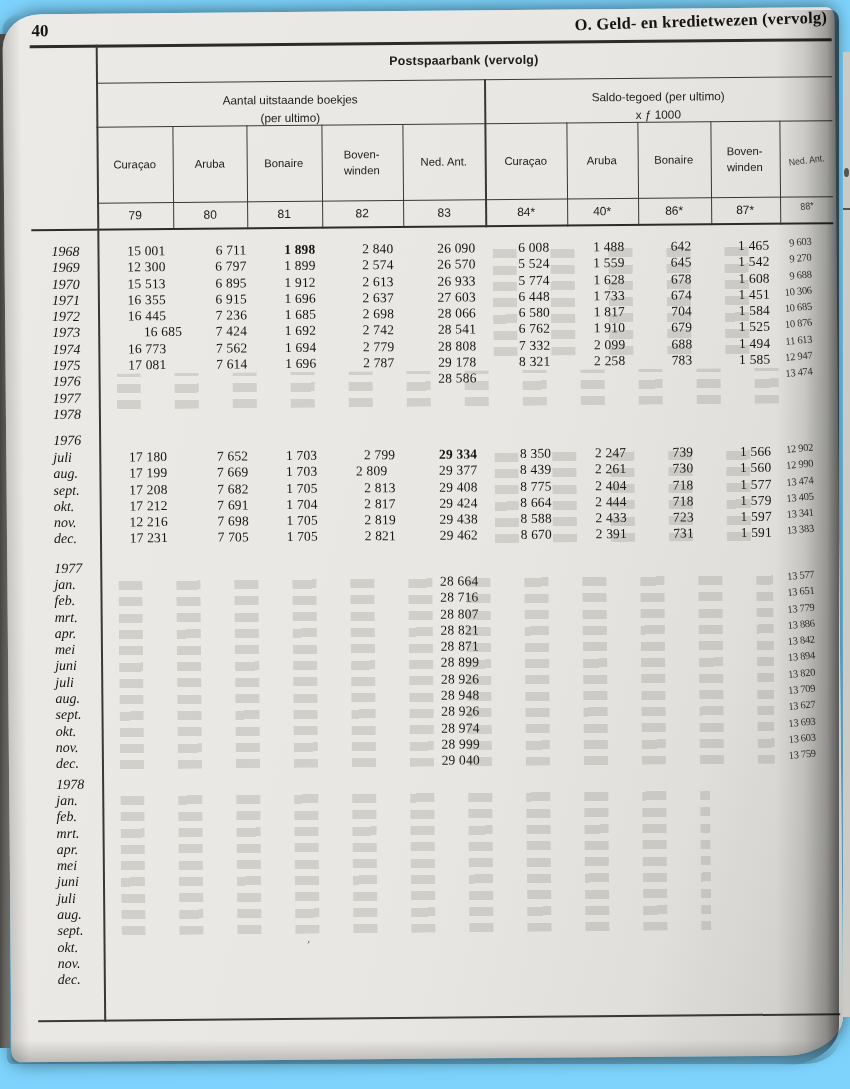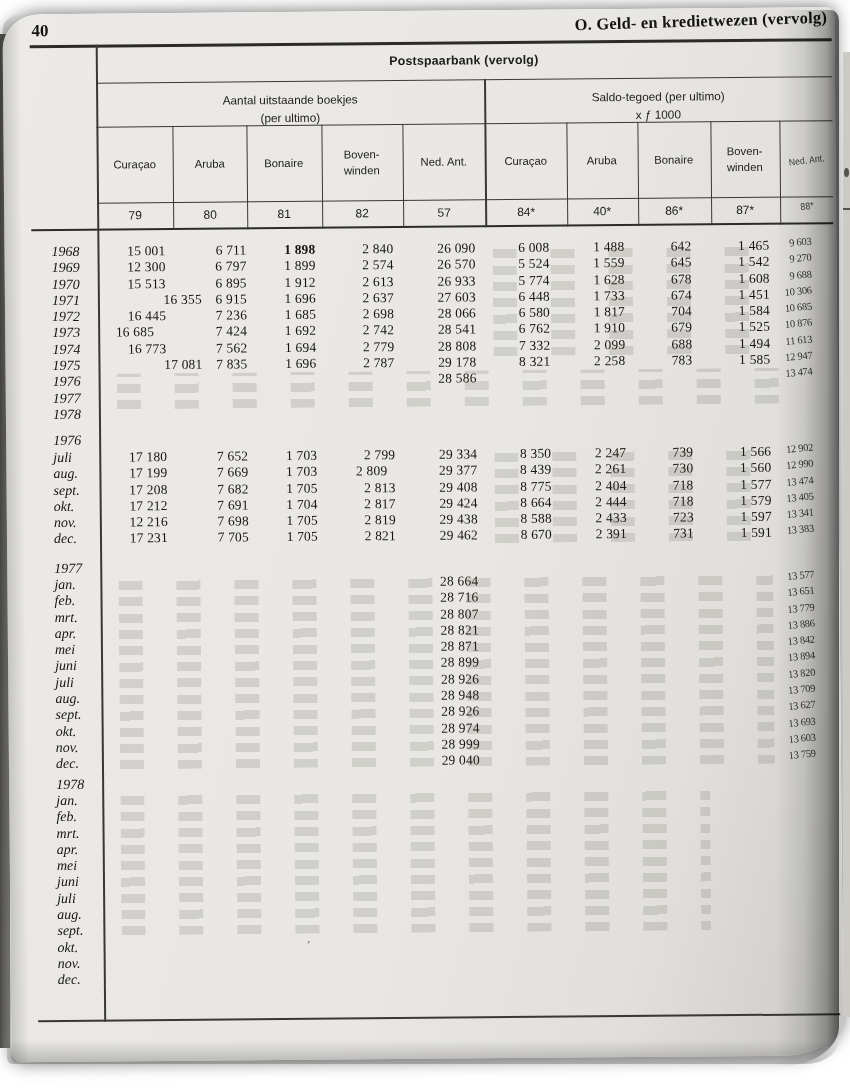--- a/index.html
+++ b/index.html
@@ -1,16 +1,16 @@
 <!DOCTYPE html>
 <html><head>
 <meta charset="utf-8">
 <style>
   html,body{margin:0;padding:0;background:#0b0b0a;}
-  #photo{position:relative;width:850px;height:1089px;background:#ffffff;overflow:hidden;
+  #photo{position:relative;width:850px;height:1089px;background:#7dd3fc;overflow:hidden;
          font-family:"Liberation Serif",serif;}
   
   #stack{position:absolute;left:0;top:34px;width:10px;height:1014px;
          background:linear-gradient(to right,#504f4b,#9c9b96);}
   #tilt{position:absolute;left:0;top:0;width:850px;height:1089px;
         transform:rotate(-0.5deg);transform-origin:60px 540px;}
   #page{position:absolute;left:7px;top:14px;width:832px;height:1048px;
         background:linear-gradient(105deg,#ebeae6 0%,#e8e7e3 55%,#e0dfdb 80%,#d2d1cd 93%,#c3c2be 100%);
         border-radius:38px 8px 58px 10px / 34px 10px 40px 10px;
         box-shadow:0 0 18px rgba(0,0,0,.6);}
@@ -102,21 +102,21 @@
           <div class="colhead" style="left: 98px; top: 157px; width: 80px;">Curaçao</div>
           <div class="colcode" style="left: 98px; top: 209px; width: 80px;">79</div>
           <div class="colhead" style="left: 173px; top: 157px; width: 80px;">Aruba</div>
           <div class="colcode" style="left: 173px; top: 209px; width: 80px;">80</div>
           <div class="colhead" style="left: 247px; top: 157px; width: 80px;">Bonaire</div>
           <div class="colcode" style="left: 247px; top: 209px; width: 80px;">81</div>
           <div class="colhead" style="left: 325px; top: 149px; width: 80px;">Boven-
 winden</div>
           <div class="colcode" style="left: 325px; top: 209px; width: 80px;">82</div>
           <div class="colhead" style="left: 407px; top: 157px; width: 80px;">Ned. Ant.</div>
-          <div class="colcode" style="left: 407px; top: 209px; width: 80px;">57</div>
+          <div class="colcode" style="left: 407px; top: 209px; width: 80px;">83</div>
           <div class="colhead" style="left: 489px; top: 157px; width: 80px;">Curaçao</div>
           <div class="colcode" style="left: 489px; top: 209px; width: 80px;">84*</div>
           <div class="colhead" style="left: 565px; top: 157px; width: 80px;">Aruba</div>
           <div class="colcode" style="left: 565px; top: 209px; width: 80px;">40*</div>
           <div class="colhead" style="left: 637px; top: 157px; width: 80px;">Bonaire</div>
           <div class="colcode" style="left: 637px; top: 209px; width: 80px;">86*</div>
           <div class="colhead" style="left: 708px; top: 149px; width: 80px;">Boven-
 winden</div>
           <div class="colcode" style="left: 708px; top: 209px; width: 80px;">87*</div>
           <div class="colhead last" style="left: 780px; top: 160px; width: 60px;">Ned. Ant.</div>
@@ -157,21 +157,21 @@
             <div class="num" style="left: 286px;">2 613</div>
             <div class="num" style="left: 368px;">26 933</div>
             <div class="num" style="left: 442px;">5 774</div>
             <div class="num" style="left: 517px;">1 628</div>
             <div class="num" style="left: 584px;">678</div>
             <div class="num" style="left: 662px;">1 608</div>
             <div class="num last" style="left: 724px;">9 688</div>
           </div>
           <div class="row" style="top: 292.84px;">
             <div class="lbl">1971</div>
-            <div class="num" style="left: 58px; padding-left: 36px;">16 355</div>
+            <div class="num" style="left: 58px;">16 355</div>
             <div class="num" style="left: 139px; font-family: Liberation Serif, serif;">6 915</div>
             <div class="num" style="left: 208px;">1 696</div>
             <div class="num" style="left: 286px;">2 637</div>
             <div class="num" style="left: 368px;">27 603</div>
             <div class="num" style="left: 442px;">6 448</div>
             <div class="num" style="left: 517px;">1 733</div>
             <div class="num" style="left: 584px;">674</div>
             <div class="num" style="left: 662px;">1 451</div>
             <div class="num last" style="left: 724px;">10 306</div>
           </div>
@@ -183,21 +183,21 @@
             <div class="num" style="left: 286px;">2 698</div>
             <div class="num" style="left: 368px;">28 066</div>
             <div class="num" style="left: 442px;">6 580</div>
             <div class="num" style="left: 517px;">1 817</div>
             <div class="num" style="left: 584px;">704</div>
             <div class="num" style="left: 662px;">1 584</div>
             <div class="num last" style="left: 724px;">10 685</div>
           </div>
           <div class="row" style="top: 325.4px;">
             <div class="lbl">1973</div>
-            <div class="num" style="left: 46px;">16 685</div>
+            <div class="num" style="left: 74px;">16 685</div>
             <div class="num" style="left: 139px;">7 424</div>
             <div class="num" style="left: 208px;">1 692</div>
             <div class="num" style="left: 286px;">2 742</div>
             <div class="num" style="left: 368px;">28 541</div>
             <div class="num" style="left: 442px;">6 762</div>
             <div class="num" style="left: 517px;">1 910</div>
             <div class="num" style="left: 584px;">679</div>
             <div class="num" style="left: 662px;">1 525</div>
             <div class="num last" style="left: 724px;">10 876</div>
           </div>
@@ -209,22 +209,22 @@
             <div class="num" style="left: 286px;">2 779</div>
             <div class="num" style="left: 368px;">28 808</div>
             <div class="num" style="left: 442px;">7 332</div>
             <div class="num" style="left: 517px;">2 099</div>
             <div class="num" style="left: 584px;">688</div>
             <div class="num" style="left: 662px;">1 494</div>
             <div class="num last" style="left: 724px;">11 613</div>
           </div>
           <div class="row" style="top: 357.96px;">
             <div class="lbl">1975</div>
-            <div class="num" style="left: 58px; padding-left: 36px;">17 081</div>
-            <div class="num" style="left: 139px;">7 835</div>
+            <div class="num" style="left: 58px;">17 081</div>
+            <div class="num" style="left: 139px;">7 614</div>
             <div class="num" style="left: 208px;">1 696</div>
             <div class="num" style="left: 286px;">2 787</div>
             <div class="num" style="left: 368px;">29 178</div>
             <div class="num" style="left: 442px;">8 321</div>
             <div class="num" style="left: 517px;">2 258</div>
             <div class="num" style="left: 584px;">783</div>
             <div class="num" style="left: 662px;">1 585</div>
             <div class="num last" style="left: 724px;">12 947</div>
           </div>
           <div class="row" style="top: 374.24px;">
@@ -240,21 +240,21 @@
           </div>
           <div class="row" style="top: 433px;">
             <div class="lbl">1976</div>
           </div>
           <div class="row" style="top: 450px;">
             <div class="lbl">juli</div>
             <div class="num" style="left: 58px;">17 180</div>
             <div class="num" style="left: 139px;">7 652</div>
             <div class="num" style="left: 208px;">1 703</div>
             <div class="num" style="left: 286px;">2 799</div>
-            <div class="num" style="left: 368px;">29 334</div>
+            <div class="num" style="left: 368px; font-weight: bold;">29 334</div>
             <div class="num" style="left: 442px;">8 350</div>
             <div class="num" style="left: 517px;">2 247</div>
             <div class="num" style="left: 584px;">739</div>
             <div class="num" style="left: 662px;">1 566</div>
             <div class="num last" style="left: 724px;">12 902</div>
           </div>
           <div class="row" style="top: 466.28px;">
             <div class="lbl">aug.</div>
             <div class="num" style="left: 58px;">17 199</div>
             <div class="num" style="left: 139px;">7 669</div>

